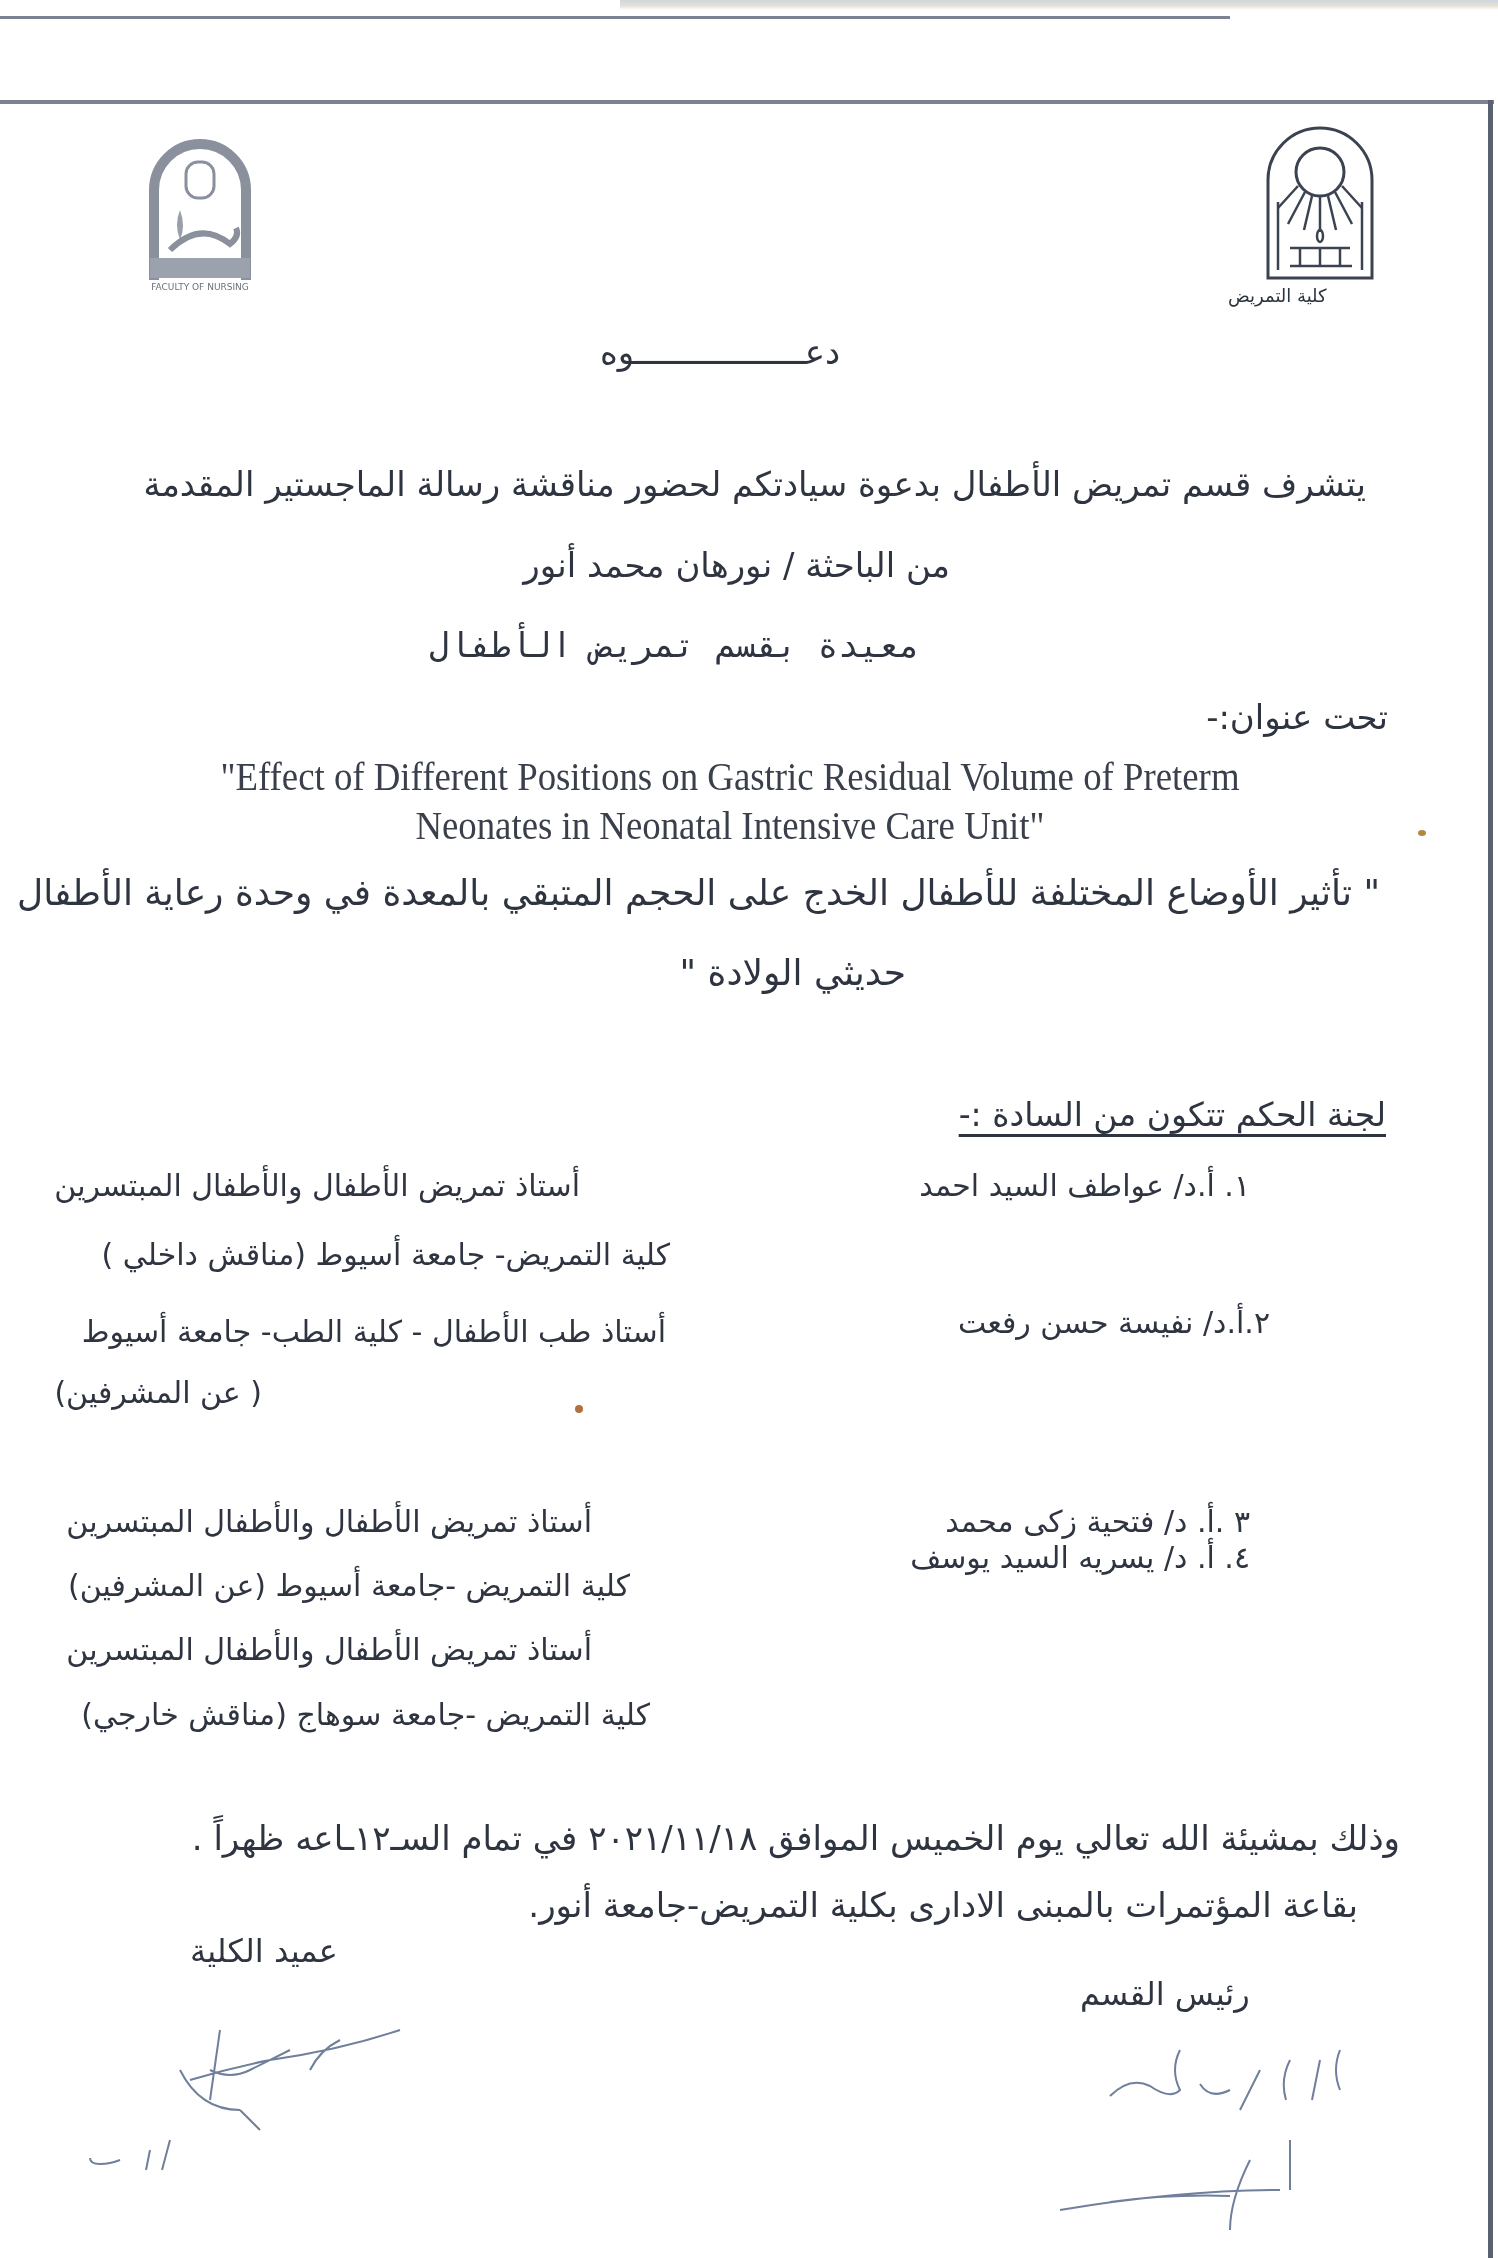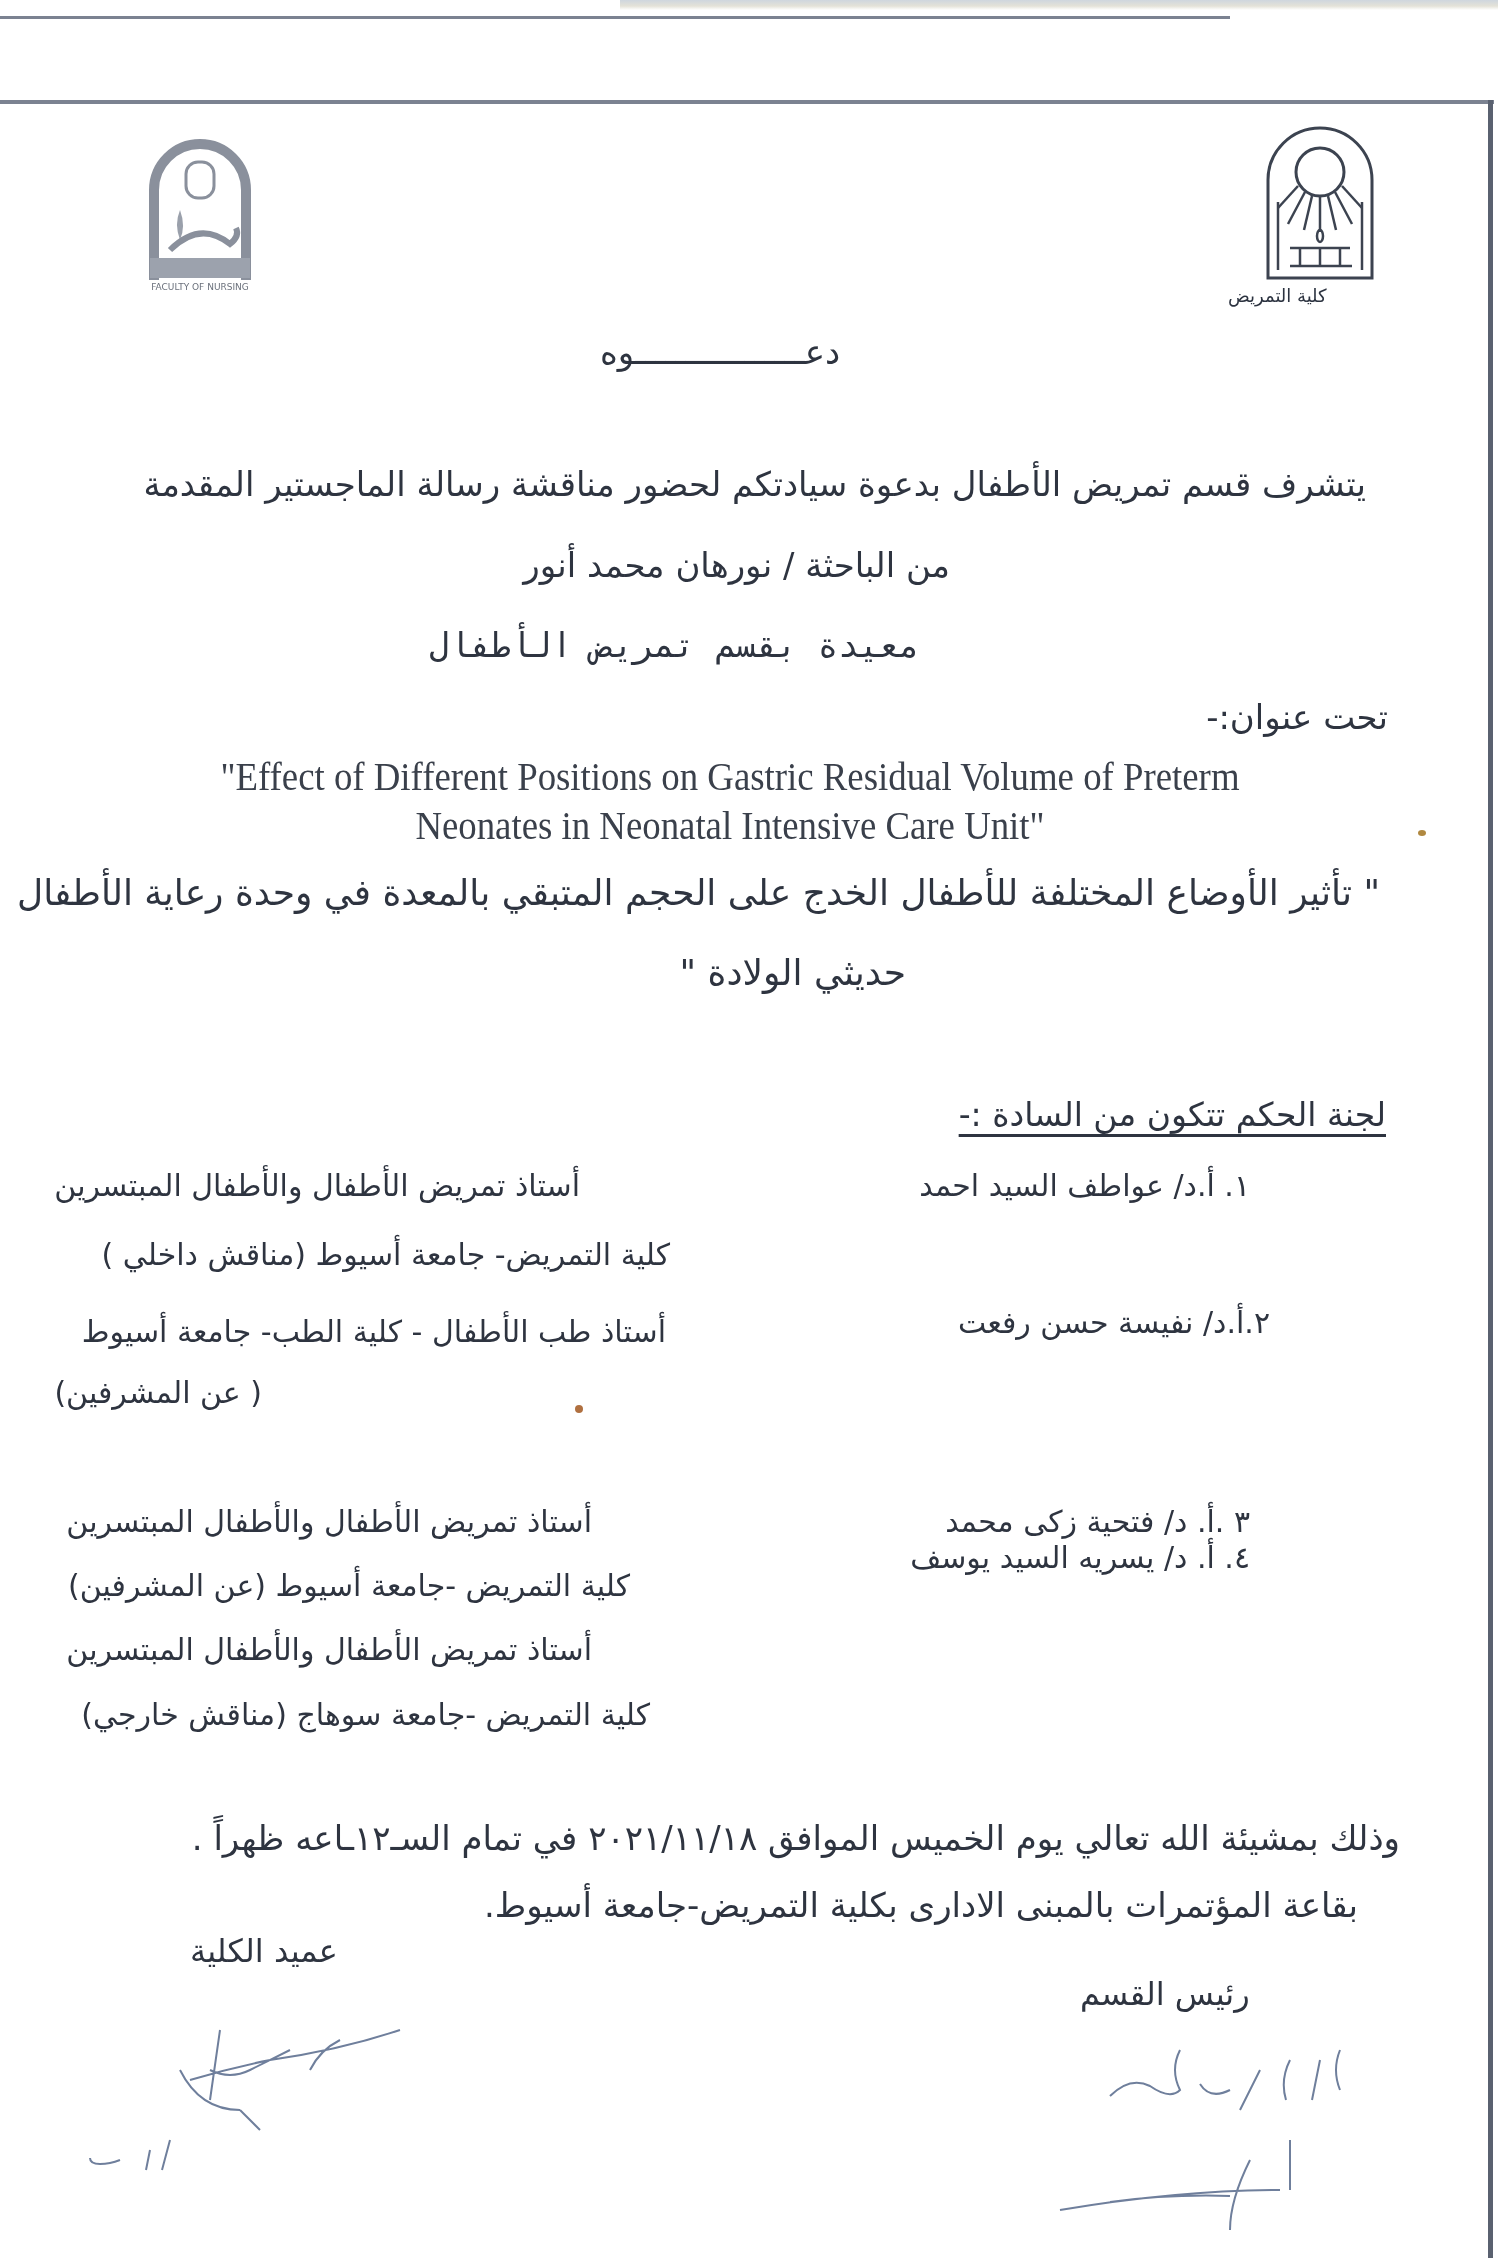--- a/index.html
+++ b/index.html
@@ -125,21 +125,21 @@
   <div class="abs ar txt member-name" style="right:248px; top:1504px;">٣ .أ. د/ فتحية زكى محمد</div>
   <div class="abs ar txt member-role" style="right:906px; top:1504px;">أستاذ  تمريض الأطفال والأطفال المبتسرين</div>
   <div class="abs ar txt member-role" style="right:868px; top:1568px;">كلية التمريض -جامعة أسيوط (عن المشرفين)</div>
 
   <div class="abs ar txt member-name" style="right:248px; top:1540px;">٤. أ. د/ يسريه السيد يوسف</div>
   <div class="abs ar txt member-role" style="right:906px; top:1632px;">أستاذ  تمريض الأطفال والأطفال المبتسرين</div>
   <div class="abs ar txt member-role" style="right:848px; top:1697px;">كلية التمريض -جامعة سوهاج (مناقش خارجي)</div>
 </div>
 
 <div class="abs ar txt closing-1">وذلك بمشيئة الله تعالي يوم الخميس الموافق ٢٠٢١/١١/١٨  في تمام السـ١٢ـاعه ظهراً .</div>
-<div class="abs ar txt closing-2">بقاعة المؤتمرات بالمبنى الادارى بكلية التمريض-جامعة أسيوط.</div>
+<div class="abs ar txt closing-2">بقاعة المؤتمرات بالمبنى الادارى بكلية التمريض-جامعة أنور.</div>
 
 <div class="abs ar txt sig-label-right">رئيس القسم</div>
 <div class="abs ar txt sig-label-left">عميد الكلية</div>
 
 <div class="abs sig" style="left:960px; top:2030px;">
   <svg width="400" height="180" viewBox="0 0 400 180" fill="none" stroke="#6f7f9c" stroke-width="2">
     <path d="M380 20 q-8 20 0 40 M360 30 l-8 40 M330 30 q-10 20 -4 40 M300 40 l-20 40 M270 60 q-20 10 -30 -6 M220 20 q-10 20 0 40 q-10 10 -30 -4 q-20 -10 -40 10"></path>
     <path d="M330 110 v50 M290 130 q-20 40 -20 70 M100 180 q120 -20 220 -20 M150 172 q60 -8 120 -6"></path>
   </svg>
 </div>

